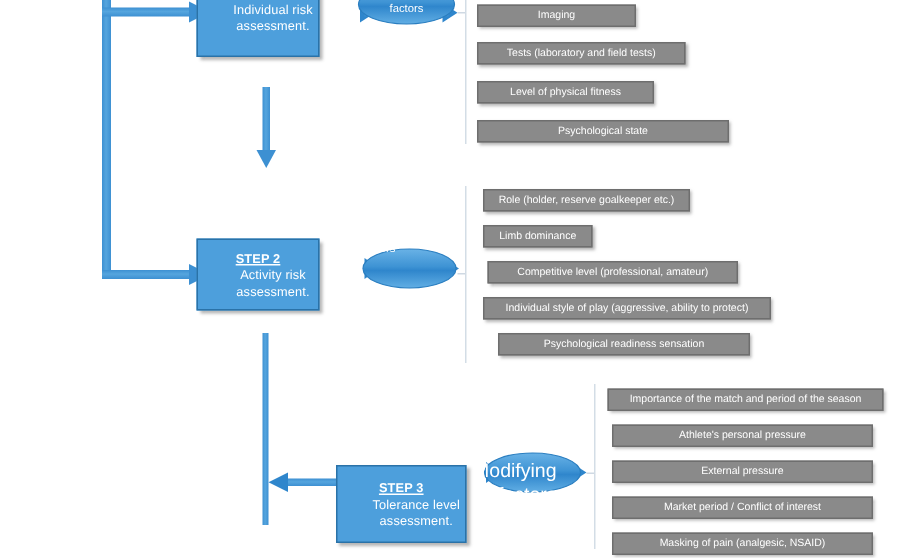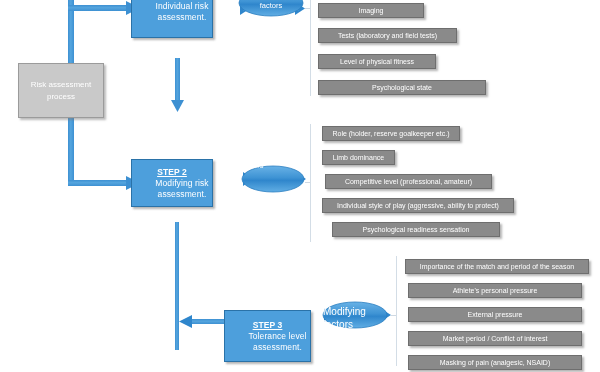--- a/index.html
+++ b/index.html
@@ -146,54 +146,50 @@
     </g>
 
     <g>
       <polygon points="324,308 334,315 324,322" fill="#2f86cc"></polygon>
       <polygon points="380,308 391,315 380,322" fill="#2f86cc"></polygon>
       <rect x="327" y="312" width="57" height="6" fill="#3d90d2"></rect>
       <ellipse cx="355" cy="315" rx="32" ry="13" fill="url(#ellipseGrad)" stroke="#2a7ec0" stroke-width="0.8"></ellipse>
     </g>
   </svg>
 
-  <div class="graybox" style="left:18px;top:63px;width:84px;height:53px;">
-    <span class="ln">Risk assessment</span>
-    <span class="ln">process</span>
-  </div>
 
   <div class="bluebox" style="left:131px;top:-14px;width:80px;height:50px;">
 
     <span class="ln">Individual risk</span>
     <span class="ln">assessment.</span>
   </div>
 
   <div class="bluebox" style="left:131px;top:159px;width:80px;height:46px;">
     <span class="step">STEP 2</span>
-    <span class="ln">Modifying risk</span>
+    <span class="ln">Activity risk</span>
     <span class="ln">assessment.</span>
   </div>
 
   <div class="bluebox" style="left:224px;top:310px;width:85px;height:50px;">
     <span class="step">STEP 3</span>
     <span class="ln">Tolerance level</span>
     <span class="ln">assessment.</span>
   </div>
 
   <div style="position:absolute;left:239px;top:-8px;width:64px;text-align:center;color:#fff;font-size:7.5px;line-height:1.25;">
     <span class="ln">Medical</span><br>
     <span class="ln">factors</span>
   </div>
 
   <div style="position:absolute;left:241px;top:152px;width:64px;text-align:left;color:#fff;font-size:7.5px;line-height:1.25;">
     <span class="ln">Sport</span><br>
     <span class="ln">factors</span>
   </div>
 
-  <div style="position:absolute;left:323px;top:306px;width:64px;text-align:left;color:#fff;font-size:10px;line-height:1.25;">
+  <div style="position:absolute;left:307px;top:306px;width:64px;text-align:right;color:#fff;font-size:13px;line-height:1.25;">
     <span class="ln">Modifying</span><br>
     <span class="ln">factors</span>
   </div>
 
   <div class="rail" style="left:310px;top:0px;height:96px;"></div>
   <div class="railtick" style="left:305px;top:8px;"></div>
 
   <div class="chip" style="left:318px;top:3px;width:104px;">
     <span>Imaging</span>
   </div>

